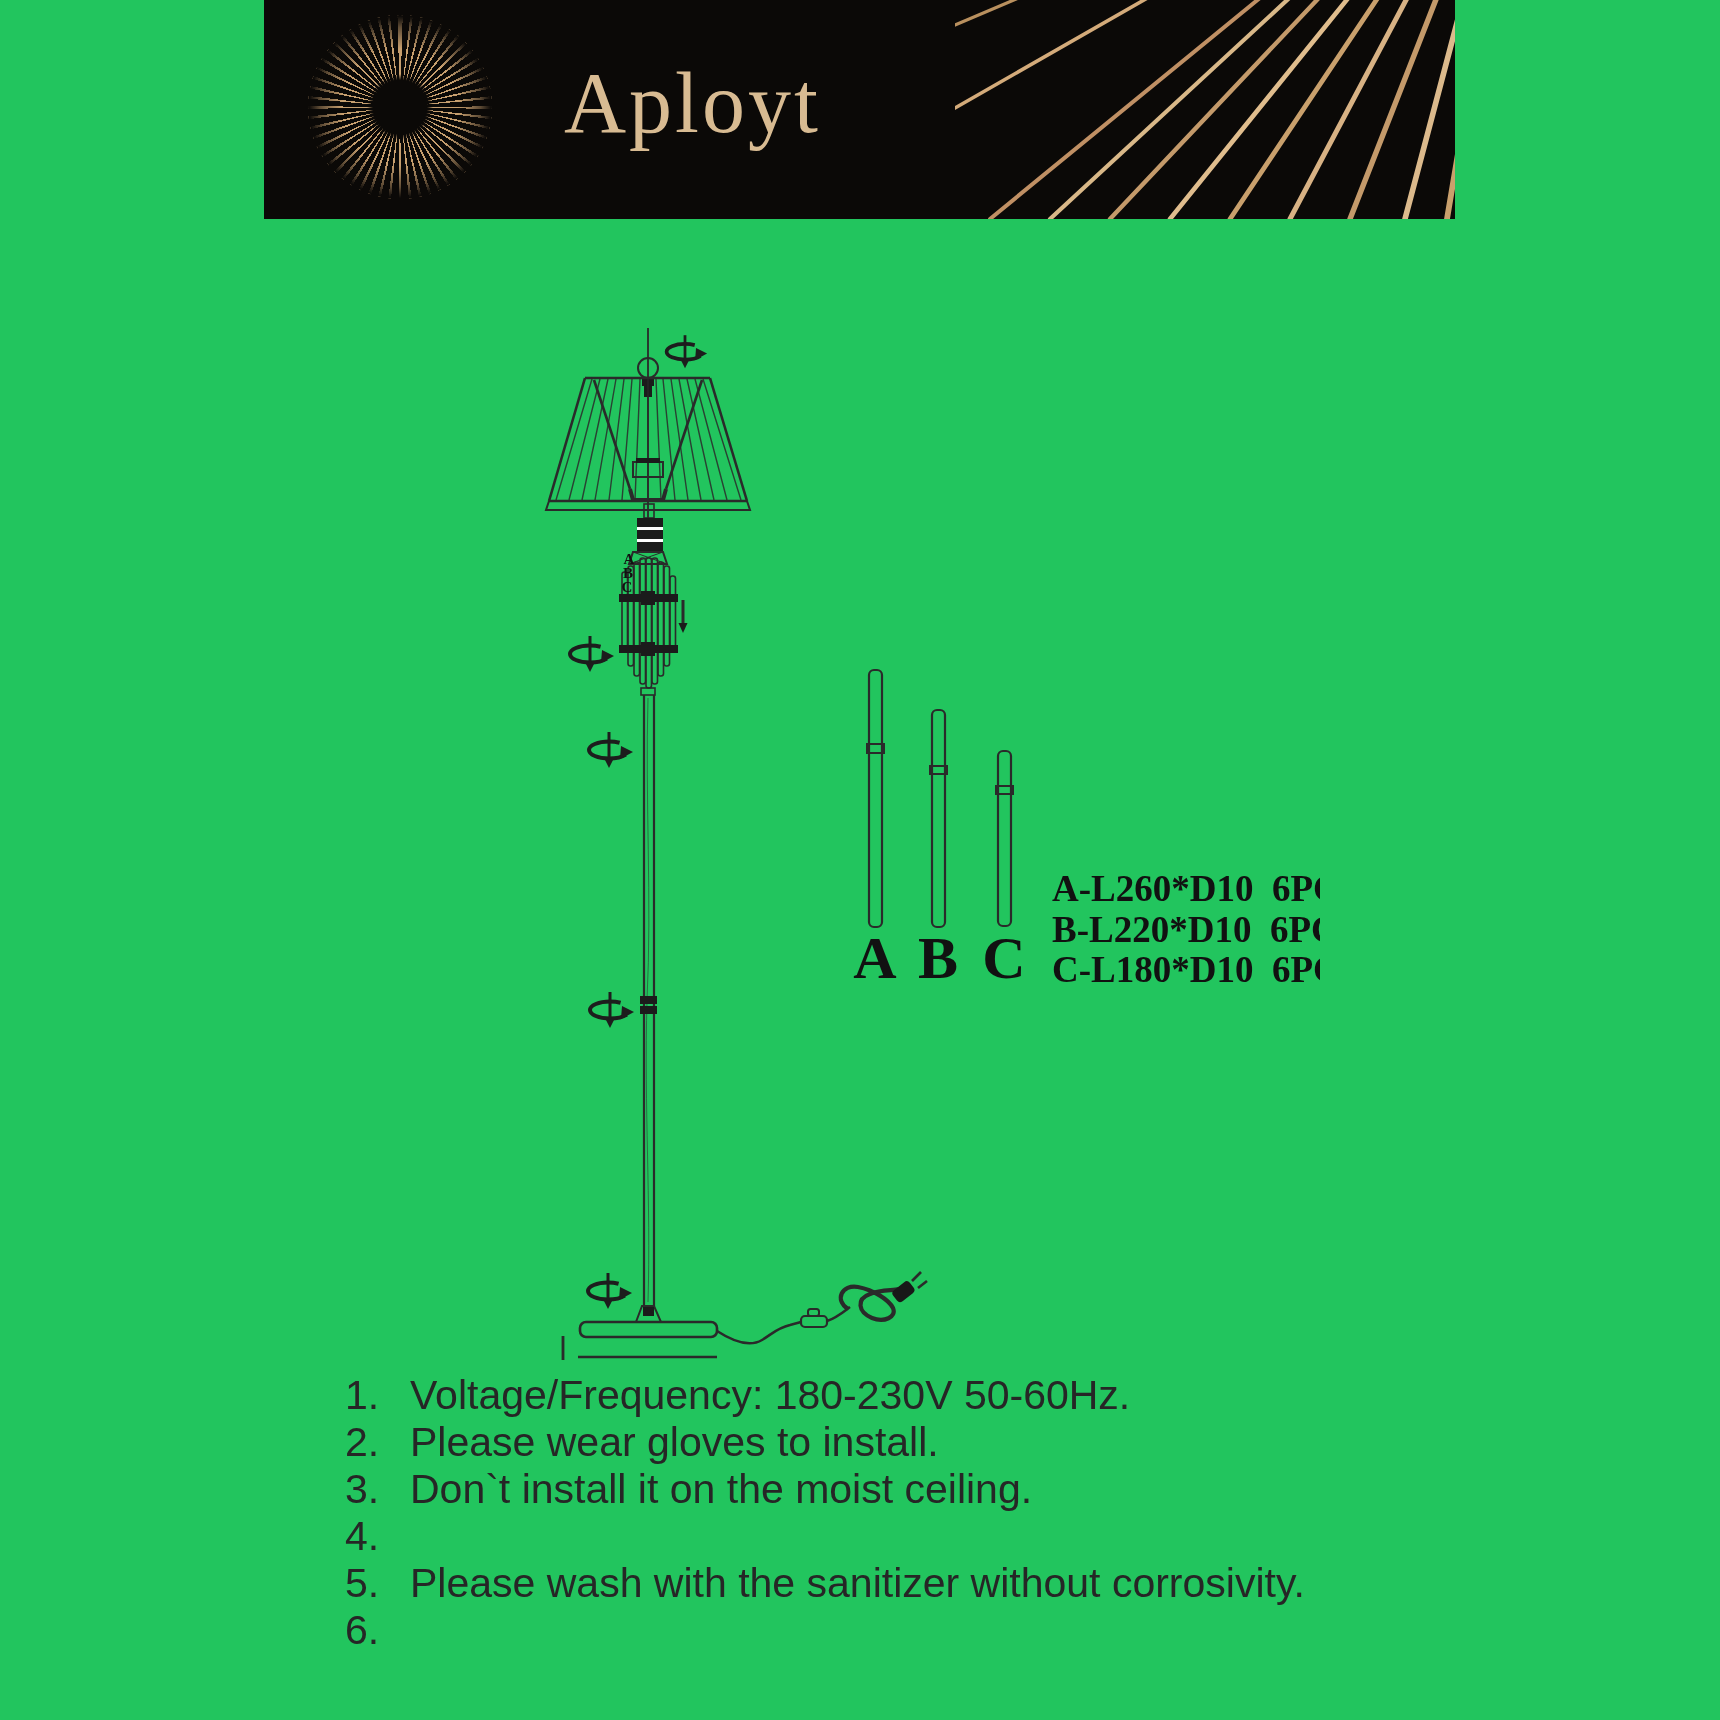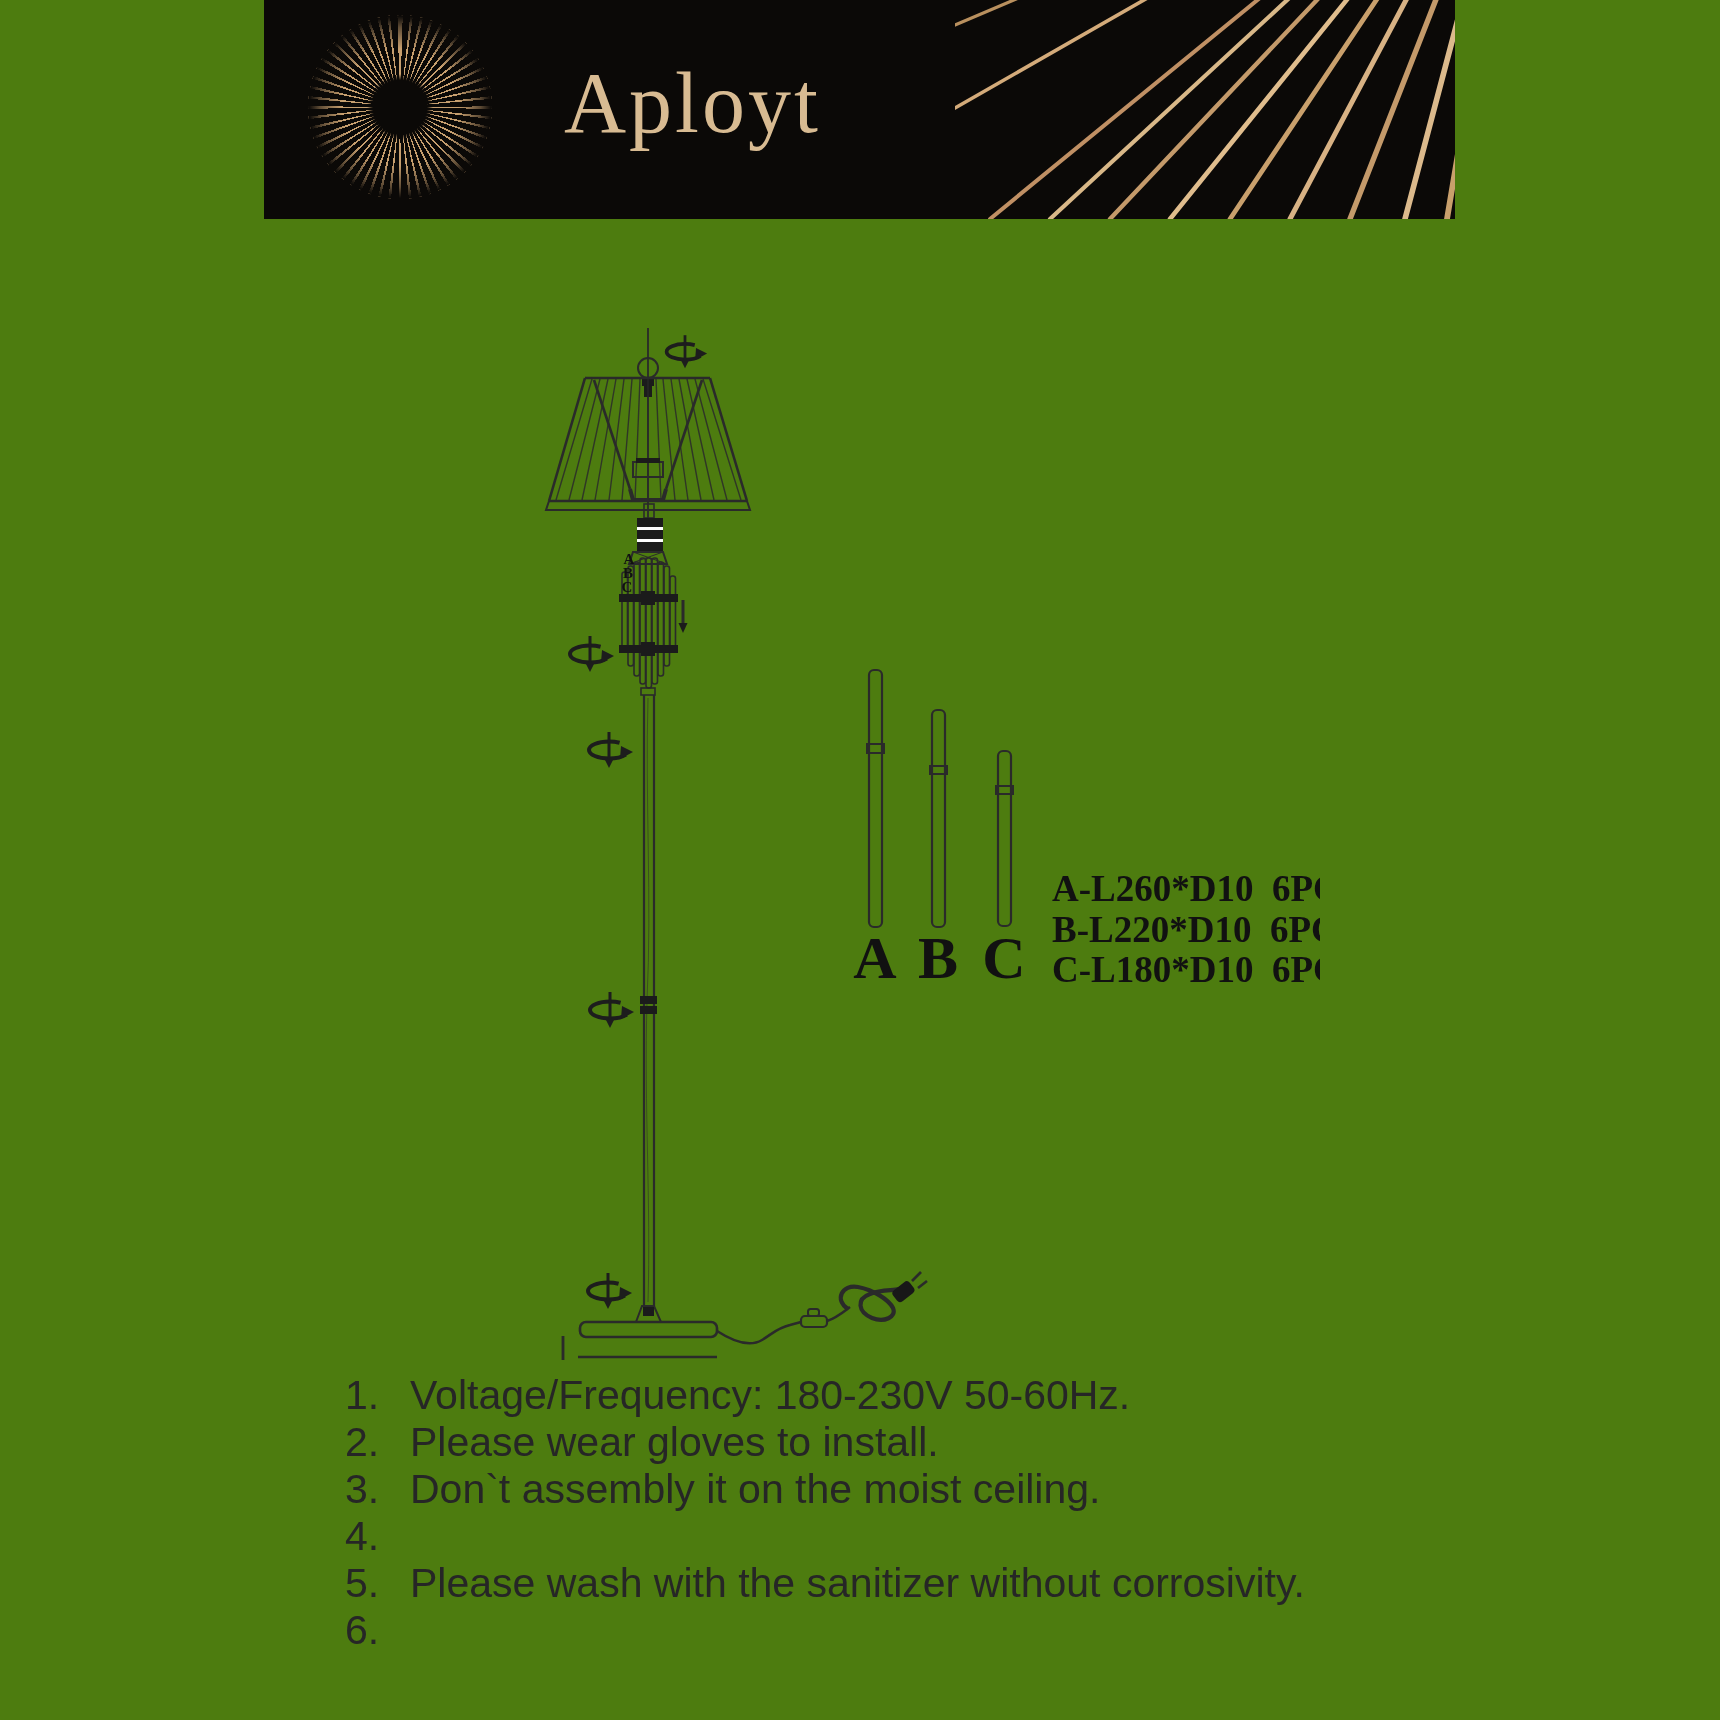--- a/index.html
+++ b/index.html
@@ -1,16 +1,16 @@
 <!DOCTYPE html>
 <html><head>
 <meta charset="utf-8">
 <style>
   html,body{margin:0;padding:0;background:#ffffff;}
-  .page{position:relative;width:1720px;height:1720px;background:#4d7c0f;overflow:hidden;
+  .page{position:relative;width:1720px;height:1720px;background:#22c55e;overflow:hidden;
         font-family:"Liberation Sans",sans-serif;color:#212121;}
   
   .banner{position:absolute;left:264px;top:0;width:1191px;height:219px;background:#0b0907;overflow:hidden;}
   .burst{position:absolute;left:44px;top:15px;width:184px;height:184px;border-radius:50%;
          background:repeating-conic-gradient(#c79f6f 0deg 1.7deg,rgba(0,0,0,0) 1.7deg 6.4deg);}
   .burst-mask{position:absolute;left:44px;top:15px;width:184px;height:184px;border-radius:50%;
          background:radial-gradient(circle,#0b0907 0 27px,rgba(11,9,7,0) 33px 58px,rgba(11,9,7,.55) 80px,#0b0907 91px);}
   .brand{position:absolute;left:300px;top:48px;width:320px;font-family:"Liberation Serif",serif;
          font-size:86px;line-height:110px;font-weight:400;letter-spacing:3px;color:#d8bb92;}
   .fan{position:absolute;right:0;top:0;}
@@ -196,21 +196,21 @@
     <div class="instr-row">
       <span class="instr-num">1.</span>
       <span class="instr-text">Voltage/Frequency: 180-230V 50-60Hz.</span>
     </div>
     <div class="instr-row">
       <span class="instr-num">2.</span>
       <span class="instr-text">Please wear gloves to install.</span>
     </div>
     <div class="instr-row">
       <span class="instr-num">3.</span>
-      <span class="instr-text">Don`t assembly it on the moist ceiling.</span>
+      <span class="instr-text">Don`t install it on the moist ceiling.</span>
     </div>
     <div class="instr-row">
       <span class="instr-num">4.</span>
     </div>
     <div class="instr-row">
       <span class="instr-num">5.</span>
       <span class="instr-text">Please wash with the sanitizer without corrosivity.</span>
     </div>
     <div class="instr-row">
       <span class="instr-num">6.</span>

